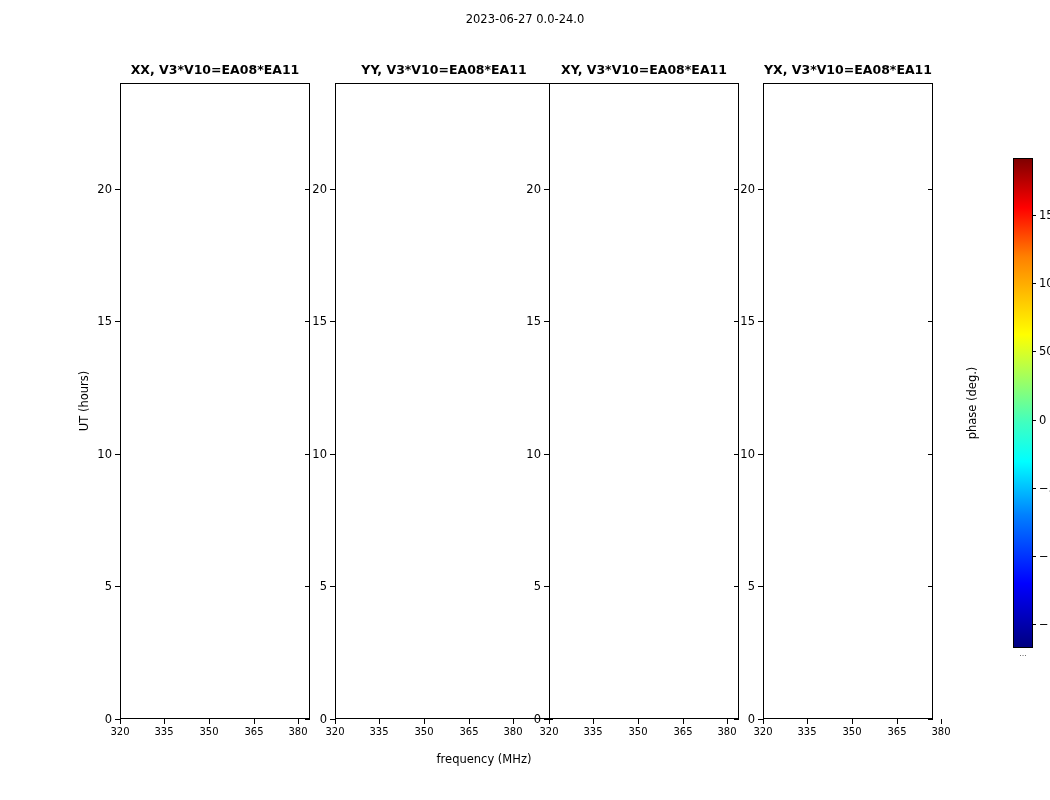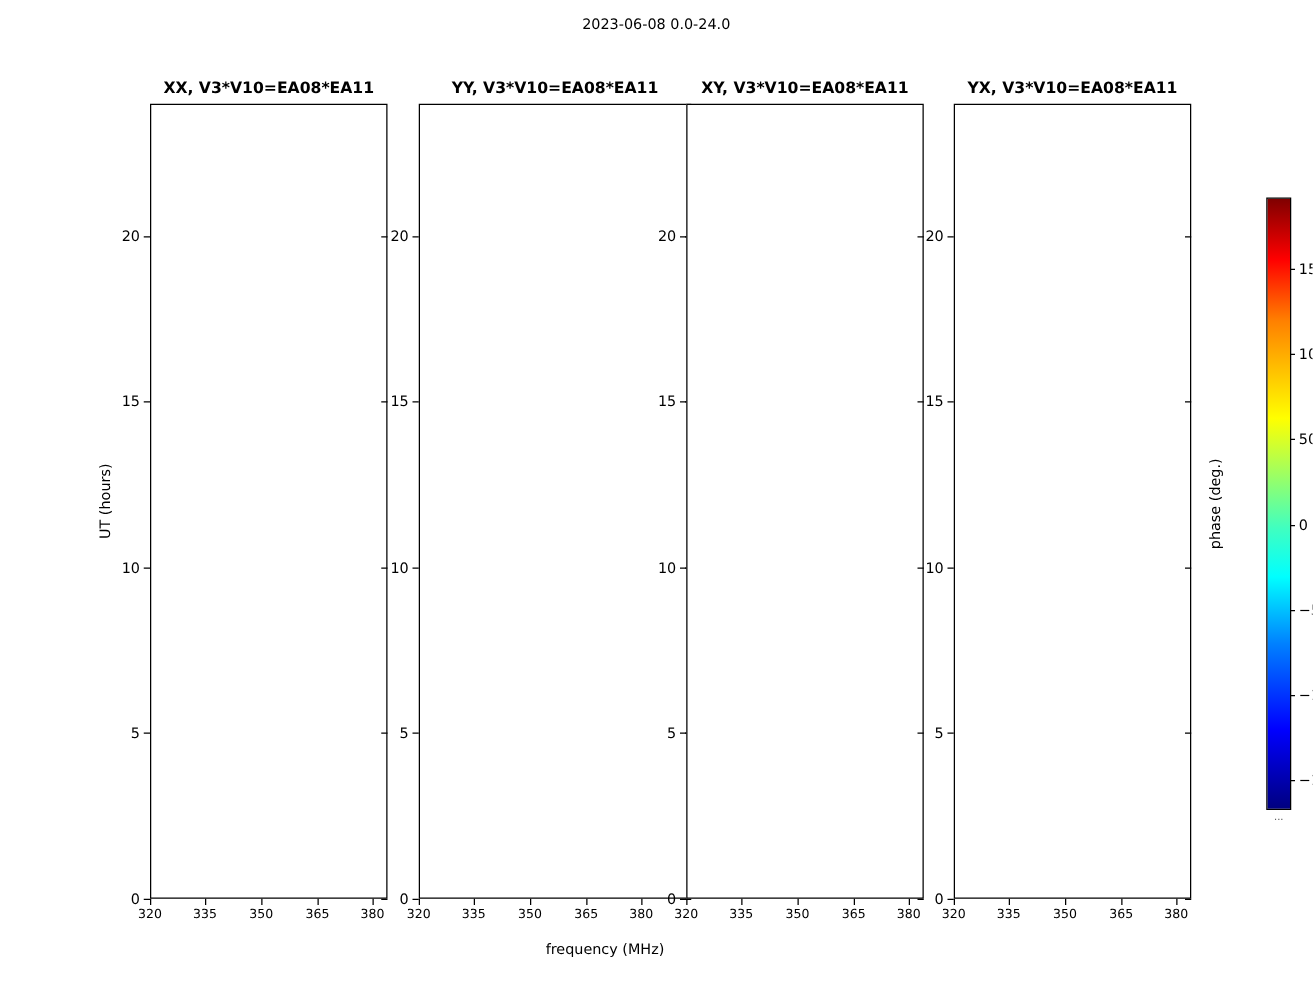--- a/index.html
+++ b/index.html
@@ -161,21 +161,21 @@
     height: 7px;
     font-size: 8px;
     color: #555;
     text-align: center;
     line-height: 7px;
   }
 </style>
 </head>
 <body>
 
-<div id="suptitle">2023-06-08 0.0-24.0</div>
+<div id="suptitle">2023-06-27 0.0-24.0</div>
 
 <div class="panel" id="panel-0" style="left:120px; width:190px;">
   <div class="ptitle">XX, V3*V10=EA08*EA11</div>
   <div class="frame"></div>
 
   <div class="tick-y" style="top:636px;"></div>
   <div class="tick-y" style="top:503px;"></div>
   <div class="tick-y" style="top:371px;"></div>
   <div class="tick-y" style="top:238px;"></div>
   <div class="tick-y" style="top:106px;"></div>
@@ -265,21 +265,21 @@
   <div class="tick-x" style="left:134px;"></div>
   <div class="tick-x" style="left:178px;"></div>
 
   <div class="xlabel" style="left:0px;">320</div>
   <div class="xlabel" style="left:44px;">335</div>
   <div class="xlabel" style="left:89px;">350</div>
   <div class="xlabel" style="left:134px;">365</div>
   <div class="xlabel" style="left:178px;">380</div>
 </div>
 
-<div class="panel" id="panel-3" style="left:763px; width:190px;">
+<div class="panel" id="panel-3" style="left:763px; width:170px;">
   <div class="ptitle">YX, V3*V10=EA08*EA11</div>
   <div class="frame"></div>
 
   <div class="tick-y" style="top:636px;"></div>
   <div class="tick-y" style="top:503px;"></div>
   <div class="tick-y" style="top:371px;"></div>
   <div class="tick-y" style="top:238px;"></div>
   <div class="tick-y" style="top:106px;"></div>
   <div class="tick-y-in-r" style="top:636px;"></div>
   <div class="tick-y-in-r" style="top:503px;"></div>

